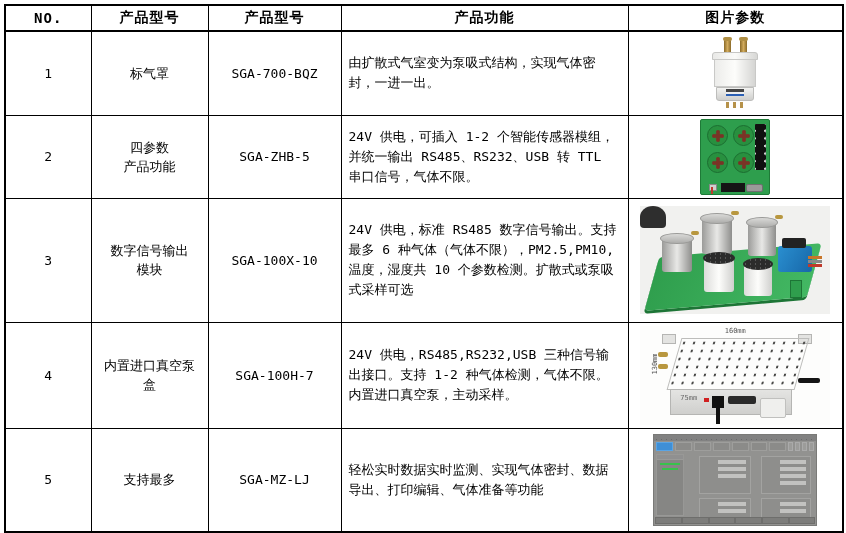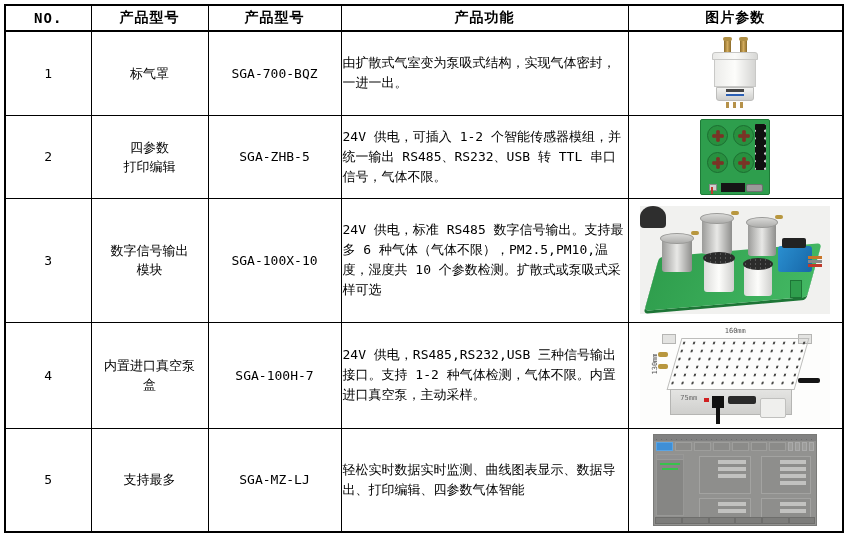--- a/index.html
+++ b/index.html
@@ -14,21 +14,21 @@
   th, td { border: 1px solid #000; vertical-align: middle; }
   thead th {
     border-bottom: 2px solid #000;
     height: 26px; font-size: 14px; font-weight: bold; text-align: center;
     letter-spacing: 1px;
     margin-left: 37px;
   }
   td { font-size: 13px; }
   td.c-no, td.c-name, td.c-model { text-align: center; }
   td.c-name { white-space: pre-line; line-height: 19px; }
-  td.c-func { text-align: left; padding: 5px 1px; line-height: 20px; }
+  td.c-func { text-align: left; padding: 5px 7px; line-height: 20px; }
   td.c-img { text-align: center; padding: 3px 0; }
   tr.r1 td { height: 84px; }
   tr.r2 td { height: 81px; }
   tr.r3 td { height: 124px; }
   tr.r4 td { height: 105px; }
   tr.r5 td { height: 104px; }
 
   .photo { position: relative; margin: 0 auto; overflow: hidden; }
 
   
@@ -188,21 +188,21 @@
           <div class="pin pn1"></div>
           <div class="pin pn2"></div>
           <div class="pin pn3"></div>
         </div>
       </td>
     </tr>
 
     <tr class="r2">
       <td class="c-no">2</td>
       <td class="c-name">四参数
-打印编辑</td>
+产品功能</td>
       <td class="c-model">SGA-ZHB-5</td>
       <td class="c-func">24V 供电，可插入 1-2 个智能传感器模组，并统一输出 RS485、RS232、USB 转 TTL 串口信号，气体不限。</td>
       <td class="c-img">
         <div class="photo p2">
           <div class="soc s1"></div>
           <div class="soc s2"></div>
           <div class="soc s3"></div>
           <div class="soc s4"></div>
           <div class="term"></div>
           <div class="usb"></div>
@@ -257,21 +257,21 @@
           <div class="dbw"></div>
           <div class="cab"></div>
         </div>
       </td>
     </tr>
 
     <tr class="r5">
       <td class="c-no">5</td>
       <td class="c-name">支持最多</td>
       <td class="c-model">SGA-MZ-LJ</td>
-      <td class="c-func">轻松实时数据实时监测、曲线图表显示、数据导出、打印编辑、四参数气体智能</td>
+      <td class="c-func">轻松实时数据实时监测、实现气体密封、数据导出、打印编辑、气体准备等功能</td>
       <td class="c-img">
         <div class="photo p5">
           <div class="tstrip"></div>
           <div class="tabs">
             <div class="tab on"></div>
             <div class="tab"></div>
             <div class="tab"></div>
             <div class="tab"></div>
             <div class="tab"></div>
             <div class="tab"></div>

